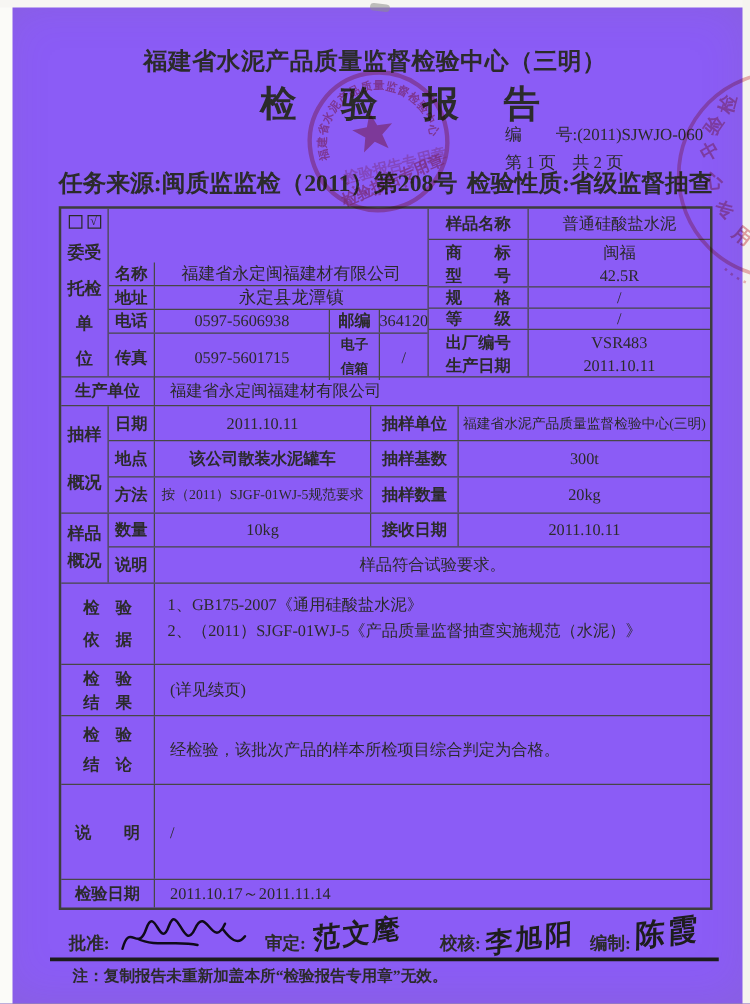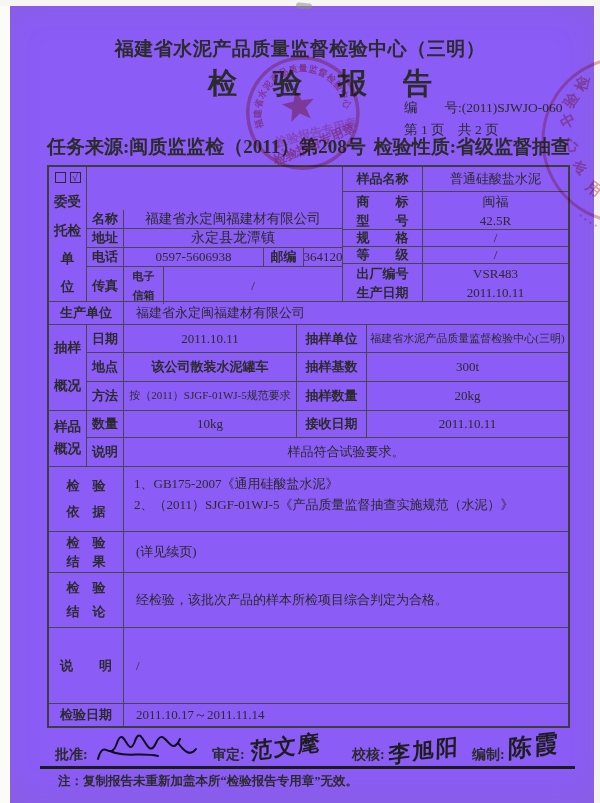--- a/index.html
+++ b/index.html
@@ -98,20 +98,21 @@
           <div class="c fx nbr" style="font-size:14px;">永定县龙潭镇</div>
         </div>
         <div class="irow" style="height:29px;">
           <div class="c lab w37">电话</div>
           <div class="c w140">0597-5606938</div>
           <div class="c lab w40">邮编</div>
           <div class="c fx nbr">364120</div>
         </div>
         <div class="irow ilast" style="height:37px;">
           <div class="c lab w37">传真</div>
+          <div class="c w140">0597-5601715</div>
           <div class="c lab w40 twolines small">
             <span>电子</span>
             <span>信箱</span>
           </div>
           <div class="c fx nbr">/</div>
         </div>
       </div>
       <div class="col fx">
         <div class="irow" style="height:26px;">
           <div class="c lab w80">样品名称</div>

